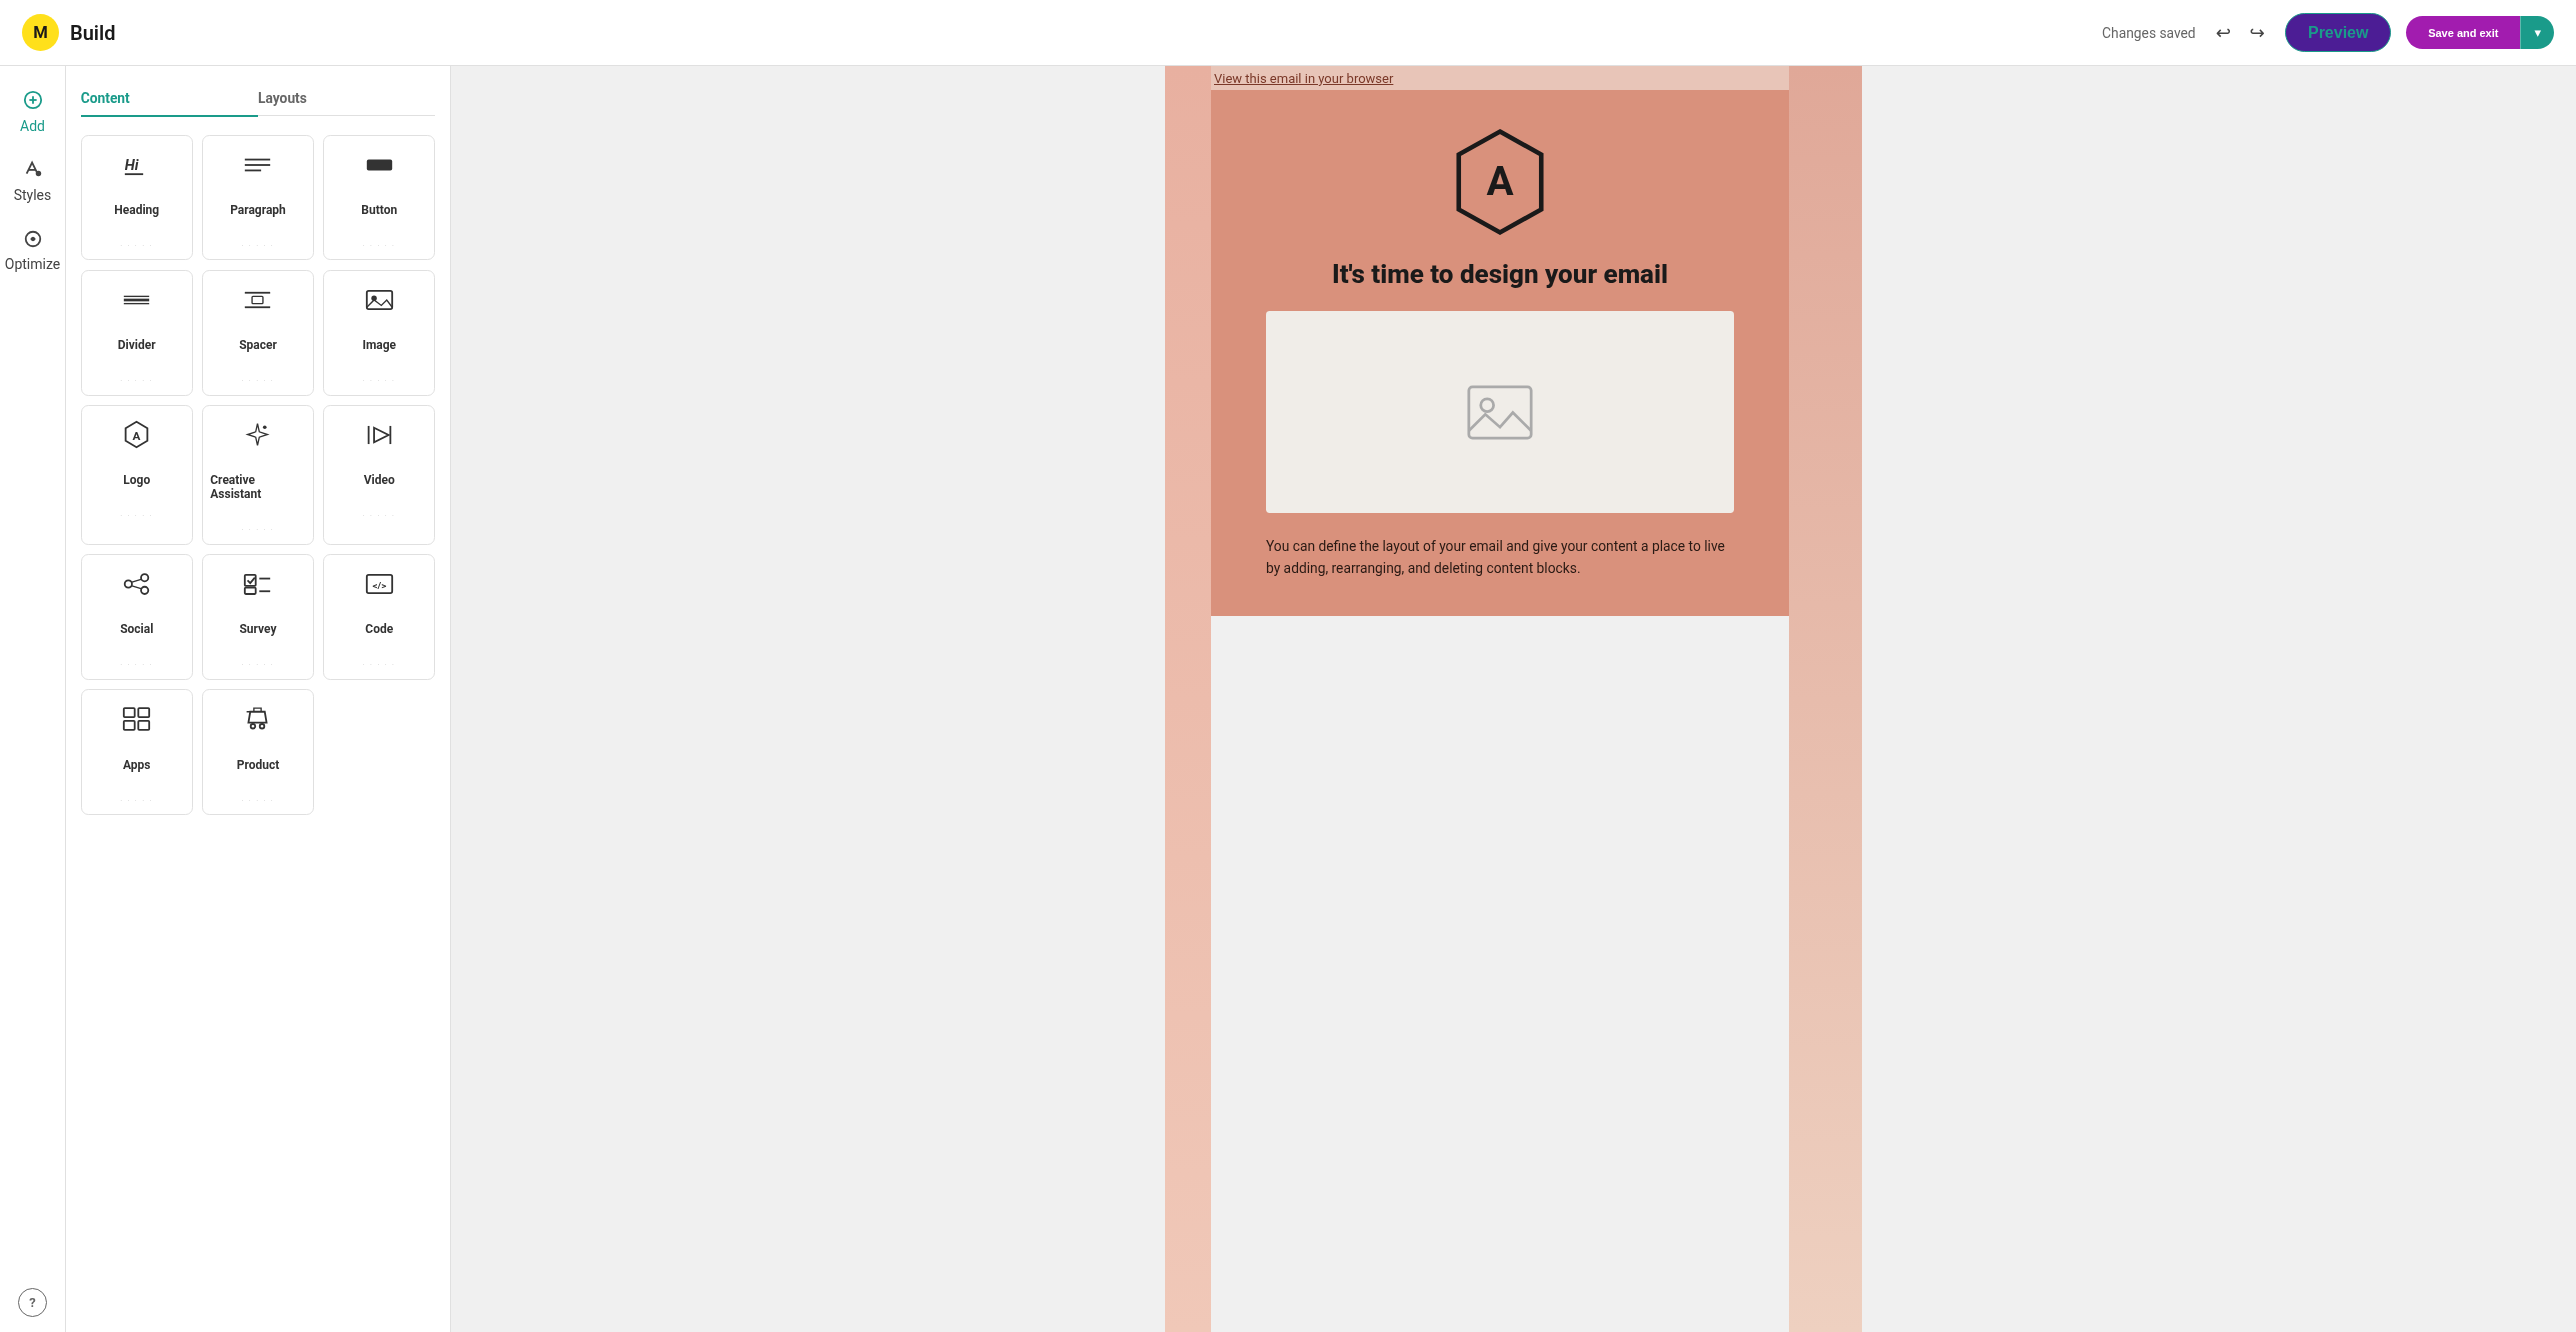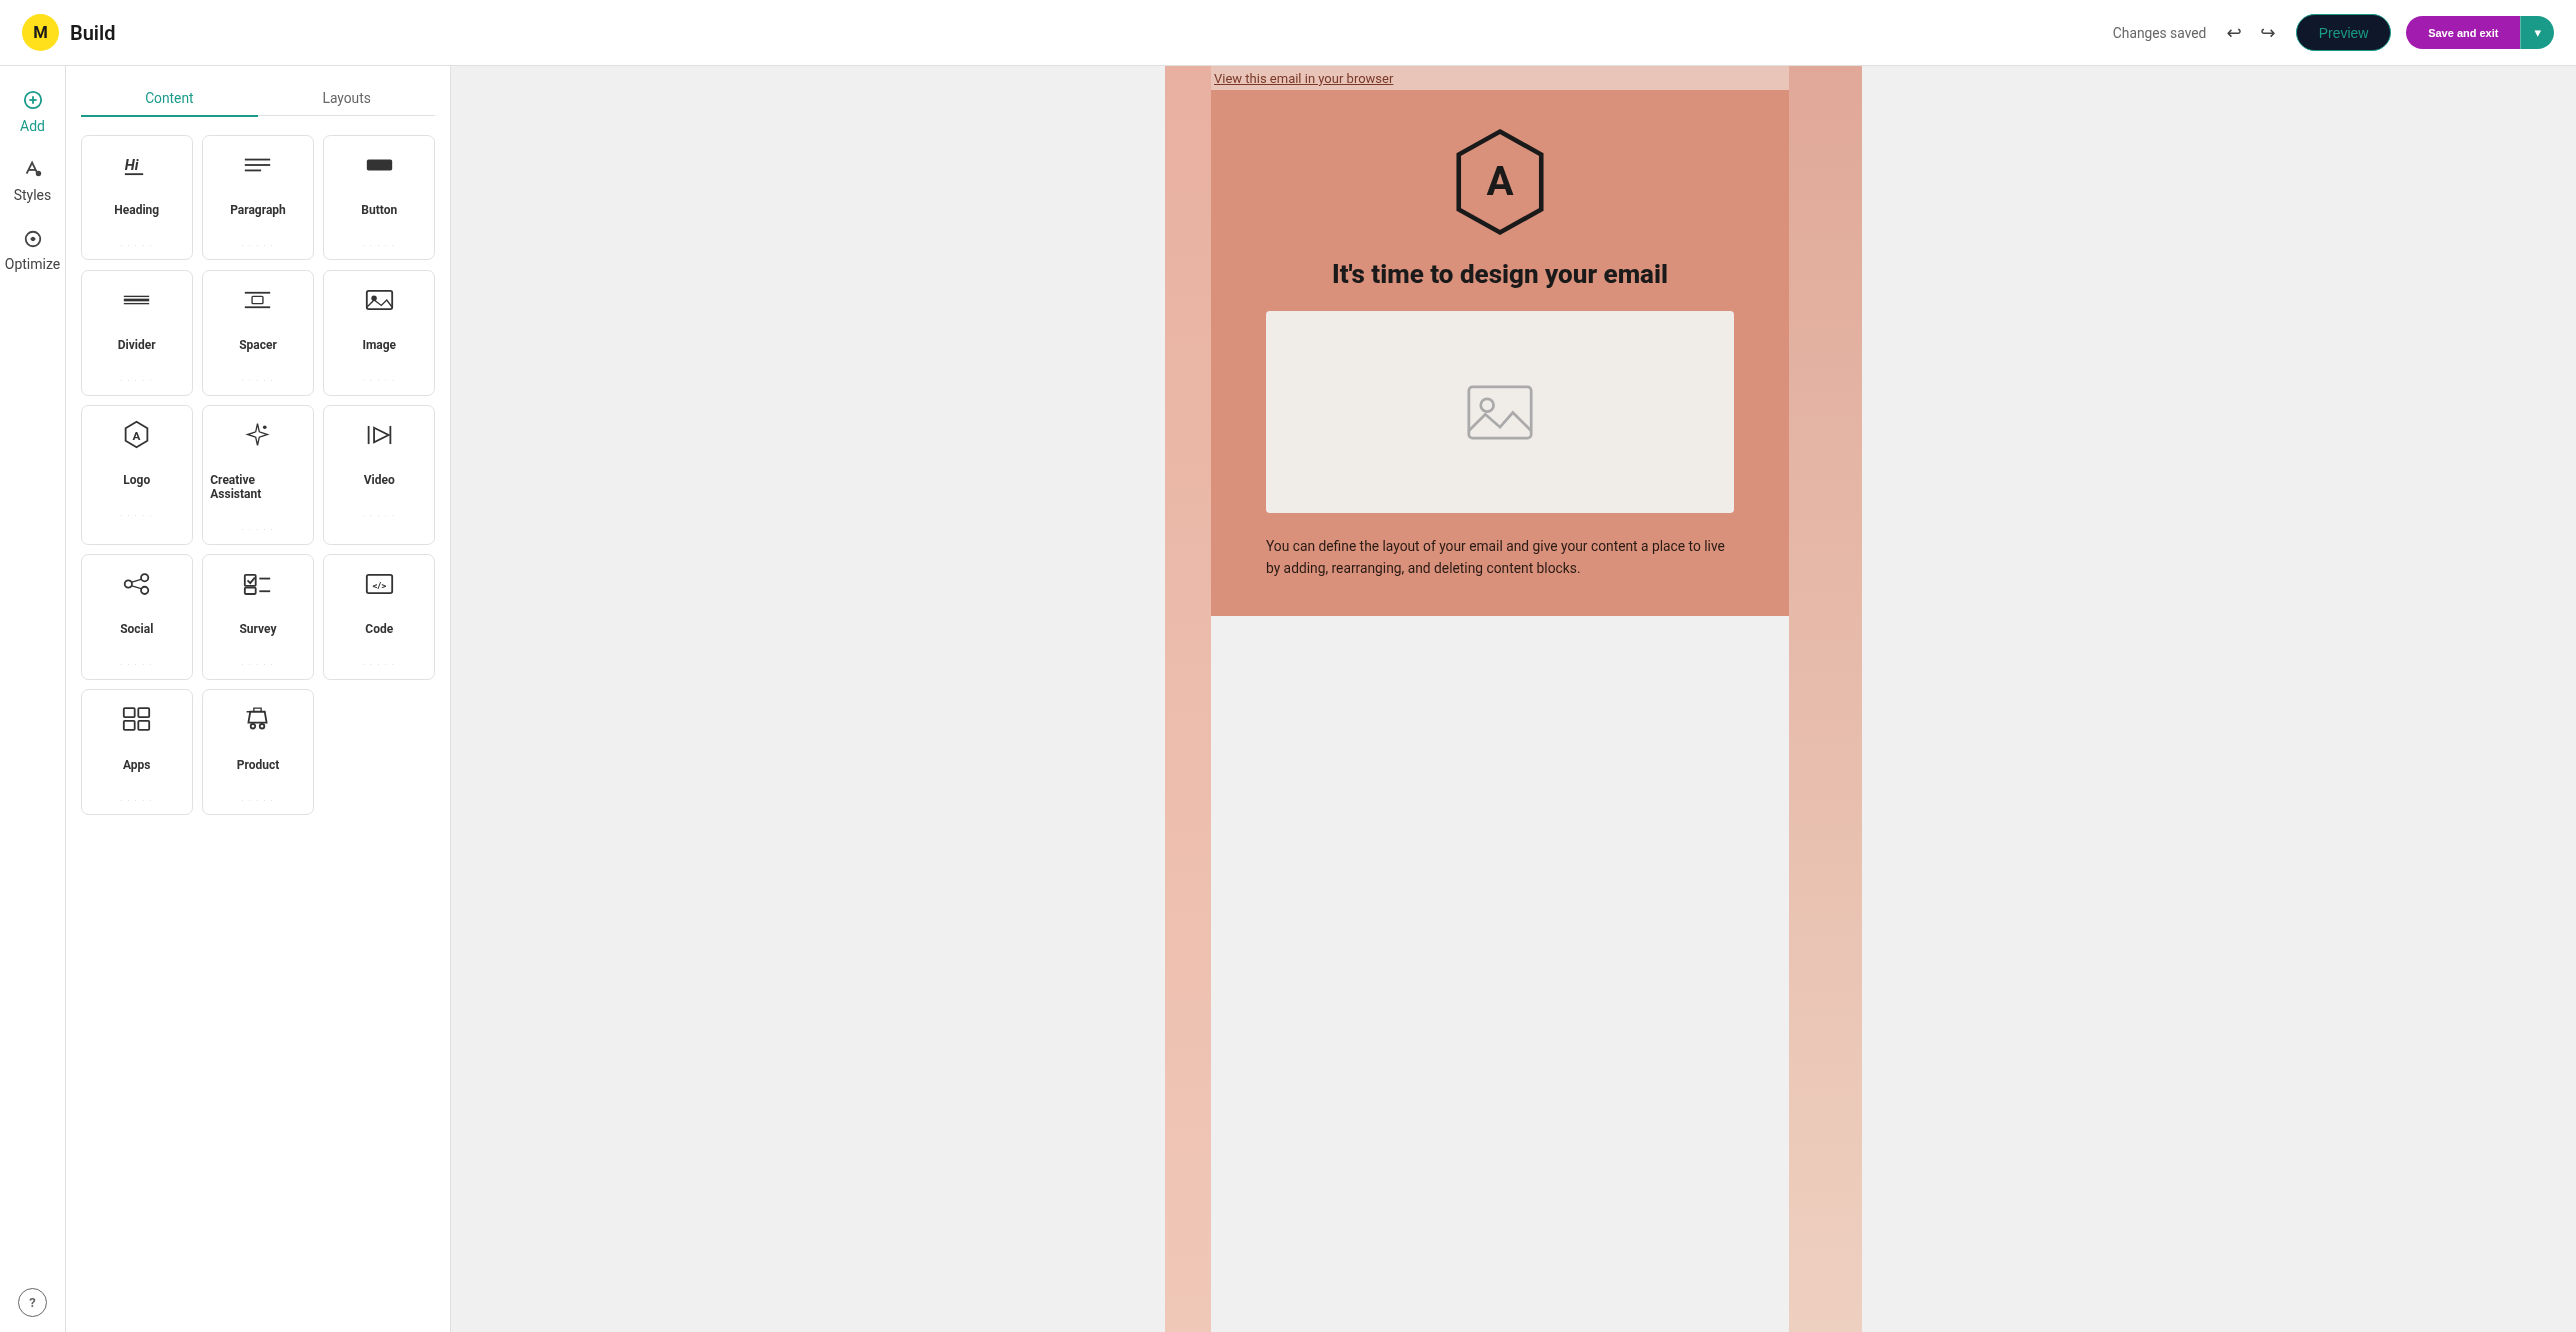--- a/index.html
+++ b/index.html
@@ -24,26 +24,26 @@
     .topbar-right { display: flex; align-items: center; gap: 14.7px; }
     .changes-saved { font-size: 13.8px; color: #666; }
     .undo-redo { display: flex; gap: 7.3px; }
     .undo-redo button {
       background: none; border: none; cursor: pointer;
       font-size: 18.3px; color: #444; padding: 5.5px;
       border-radius: 3.7px;
     }
     .btn-preview {
       border: 1.8px solid #1a9b8a;
-      background: #0f172a;
+      background: #4c1d95;
       color: #1a9b8a;
       padding: 9.2px 22px;
       border-radius: 22px;
-      font-size: 14px;
-      font-weight: 400;
+      font-size: 16px;
+      font-weight: 700;
       cursor: pointer;
     }
     .btn-save-group { display: flex; align-items: stretch; }
     .btn-save {
       background: #a21caf;
       color: #fff;
       border: none;
       padding: 9.2px 22px;
       font-size: 11px;
       font-weight: 600;
@@ -113,24 +113,23 @@
       overflow-y: auto;
       padding: 14.7px;
     }
     .panel-tabs {
       display: flex;
       border-bottom: 1.8px solid #e0e0e0;
       margin-bottom: 18.3px;
     }
     .panel-tab {
       flex: 1;
-      text-align: center;
       padding: 9.2px 0;
       font-size: 13.8px;
-      font-weight: 400;
+      font-weight: 700;
       cursor: pointer;
       color: #666;
       border-bottom: 2.8px solid transparent;
       margin-bottom: -1.8px;
     }
     .panel-tab.active {
       color: #1a9b8a;
       border-bottom: 2.8px solid #1a9b8a;
     }
     .content-grid {

